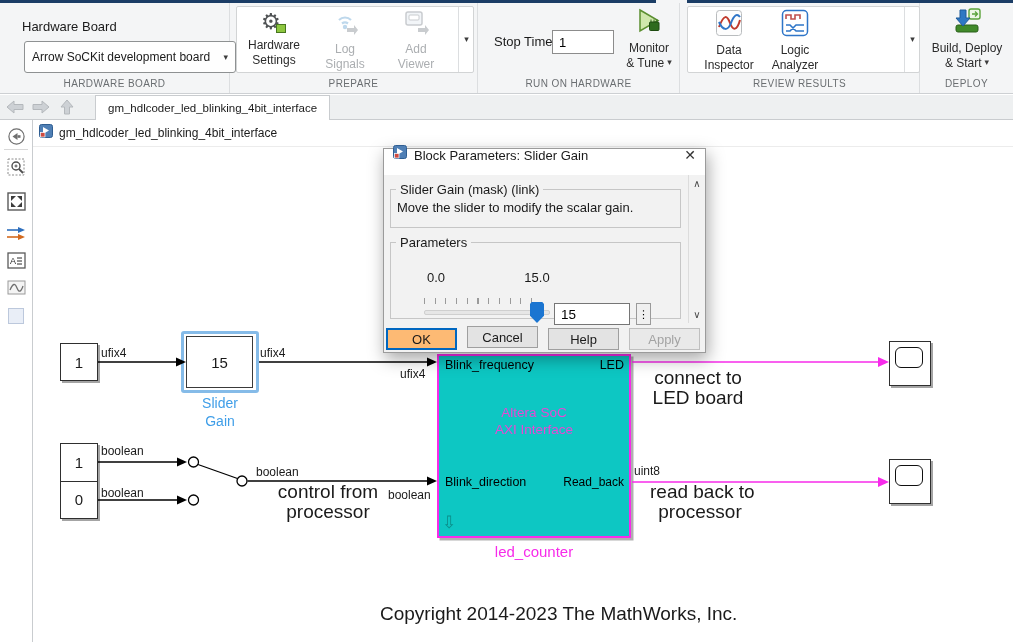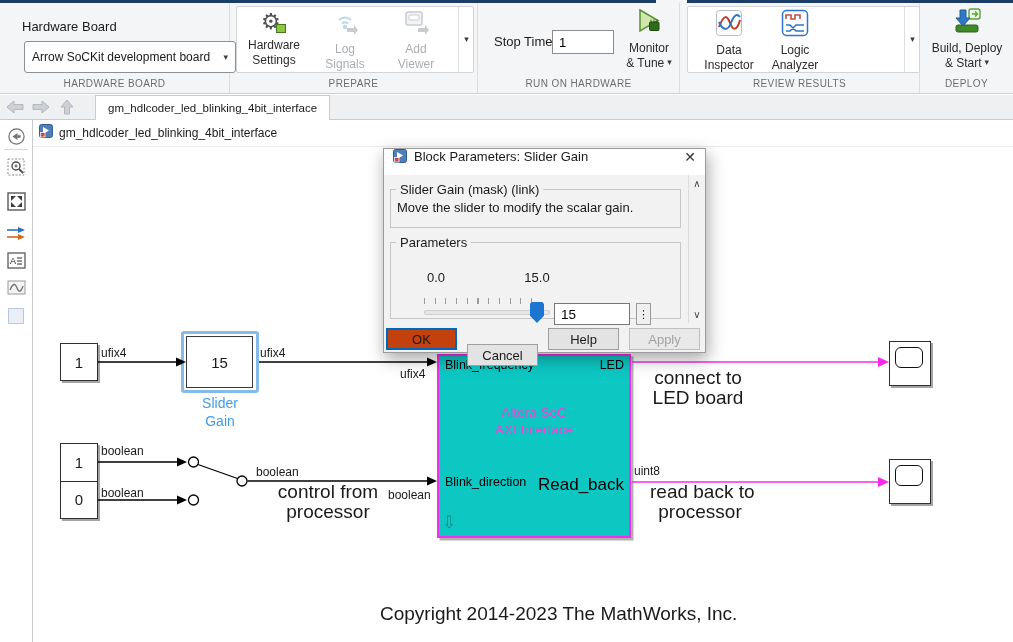--- a/index.html
+++ b/index.html
@@ -239,27 +239,28 @@
     <div style="flex:1;display:flex;align-items:center;justify-content:center;border-bottom:1.5px solid #2f2f2f">1</div>
     <div style="flex:1;display:flex;align-items:center;justify-content:center">0</div>
   </div>
 
   <div class="abs" style="left:185px;top:453px;width:65px;height:55px;z-index:4;cursor:pointer"></div>
 
   <div class="abs" style="left:437px;top:354px;width:194px;height:184px;background:#0dc7c3;border:2px solid #f72bea;box-shadow:2.5px 2.5px 0 rgba(80,80,80,.45);z-index:1;cursor:pointer">
     <span class="abs" style="left:6px;top:2px;font-size:12.5px;color:#000">Blink_frequency</span>
     <span class="abs" style="right:5px;top:2px;font-size:12.5px;color:#000000">LED</span>
     <span class="abs" style="left:6px;top:119px;font-size:12.5px;color:#000">Blink_direction</span>
-    <span class="abs" style="right:5px;top:119px;font-size:17px;color:#000">Read_back</span>
+    <span class="abs" style="right:5px;top:119px;font-size:12px;color:#000">Read_back</span>
     <div class="abs" style="left:0;top:48px;width:100%;text-align:center;color:#e947d4;font-size:13.5px;line-height:17px">
       <div>Altera SoC</div>
         <div>AXI Interface</div>
     </div>
     <span class="abs" style="left:3px;top:156px;font-size:17px;color:#0b8f8b;cursor:pointer">⇩</span>
   </div>
+  <div class="ann" style="left:437px;top:542px;width:194px;color:#f72bea;font-size:15px">led_counter</div>
 
   <div class="blk" style="left:889px;top:341px;width:42px;height:45px;align-items:flex-start;justify-content:flex-start">
     <div style="margin:5px 0 0 5px;width:28px;height:21px;border:1.6px solid #111;border-radius:6px;background:#fff"></div>
   </div>
   <div class="blk" style="left:889px;top:459px;width:42px;height:45px;align-items:flex-start;justify-content:flex-start">
     <div style="margin:5px 0 0 5px;width:28px;height:21px;border:1.6px solid #111;border-radius:6px;background:#fff"></div>
   </div>
 
   <svg class="abs" style="left:0;top:0;z-index:2;pointer-events:none" width="1013" height="642">
     <g stroke="#000" stroke-width="1.3">
@@ -309,21 +310,21 @@
     <div>connect to</div>
       <div>LED board</div>
   </div>
   <div class="ann" style="left:650px;top:482px;width:100px">
     <div>read back to</div>
       <div>processor</div>
   </div>
   <div class="ann" style="left:380px;top:604px;width:312px">Copyright 2014-2023 The MathWorks, Inc.</div>
 
   <div class="abs" style="left:383px;top:148px;width:323px;height:205px;background:#f2f2f2;border:1px solid #9b9b9b;box-shadow:2px 6px 16px rgba(0,0,0,.35);z-index:20">
-    <div class="abs" style="left:0;top:0;width:321px;height:26px;background:#fff;display:flex;align-items:flex-start;padding:0 9px;gap:7px">
+    <div class="abs" style="left:0;top:0;width:321px;height:26px;background:#fff;display:flex;align-items:flex-end;padding:12px 9px;gap:7px">
       <span><svg width="14" height="14" viewBox="0 0 14 14">
         <rect x="0.5" y="0.5" width="13" height="13" rx="2" fill="#4f7fb5" stroke="#2f5e92"></rect>
         <polygon points="4,3 10,6.5 4,10" fill="#fff"></polygon>
         <rect x="1.5" y="8.5" width="4.5" height="4.5" fill="#cf4a3f" stroke="#fff" stroke-width="0.7"></rect>
       </svg></span>
       <span style="font-size:13px">Block Parameters: Slider Gain</span>
       <span style="margin-left:auto;font-size:14px;color:#333;cursor:pointer">✕</span>
     </div>
 
     <fieldset style="left:6px;top:33px;width:291px;height:46px">
@@ -340,19 +341,19 @@
       <div class="abs" style="left:139px;top:52px;width:14px;height:21px;background:#1b75d1;clip-path:polygon(12% 0,88% 0,100% 10%,100% 66%,50% 100%,0 66%,0 10%);cursor:pointer"></div>
       <input style="position: absolute; left: 163px; top: 53px; width: 76px; height: 22px; border: 1px solid rgb(118, 118, 118); background: rgb(255, 255, 255); font-size: 13.5px; padding-left: 6px;" value="15">
       <button style="position:absolute;left:245px;top:53px;width:15px;height:22px;background:#f0f0f0;border:1px solid #9a9a9a;font-size:11px;cursor:pointer;padding:0">⋮</button>
     </fieldset>
 
     <div class="abs" style="left:304px;top:26px;width:17px;height:148px;background:#f2f2f2;border-left:1px solid #dcdcdc">
       <span style="position:absolute;top:3px;left:0;width:100%;text-align:center;font-size:10px;color:#4a4a4a;cursor:pointer">∧</span>
       <span style="position:absolute;bottom:3px;left:0;width:100%;text-align:center;font-size:10px;color:#4a4a4a;cursor:pointer">∨</span>
     </div>
 
-    <button class="dbtn" style="left:2px;top:179px;border:2px solid #0067c0;background:#c2410c">OK</button>
-    <button class="dbtn" style="left:83px;top:195px">Cancel</button>
+    <button class="dbtn" style="left:2px;top:179px;border:2px solid #0067c0;background:#fdba74">OK</button>
+    <button class="dbtn" style="left:83px;top:177px">Cancel</button>
     <button class="dbtn" style="left:164px;top:179px">Help</button>
     <button class="dbtn" style="left:245px;top:179px;color:#a3a3a3;border-color:#bfbfbf;background:#e9e9e9">Apply</button>
   </div>
 
 </div>
 
 </body></html>

